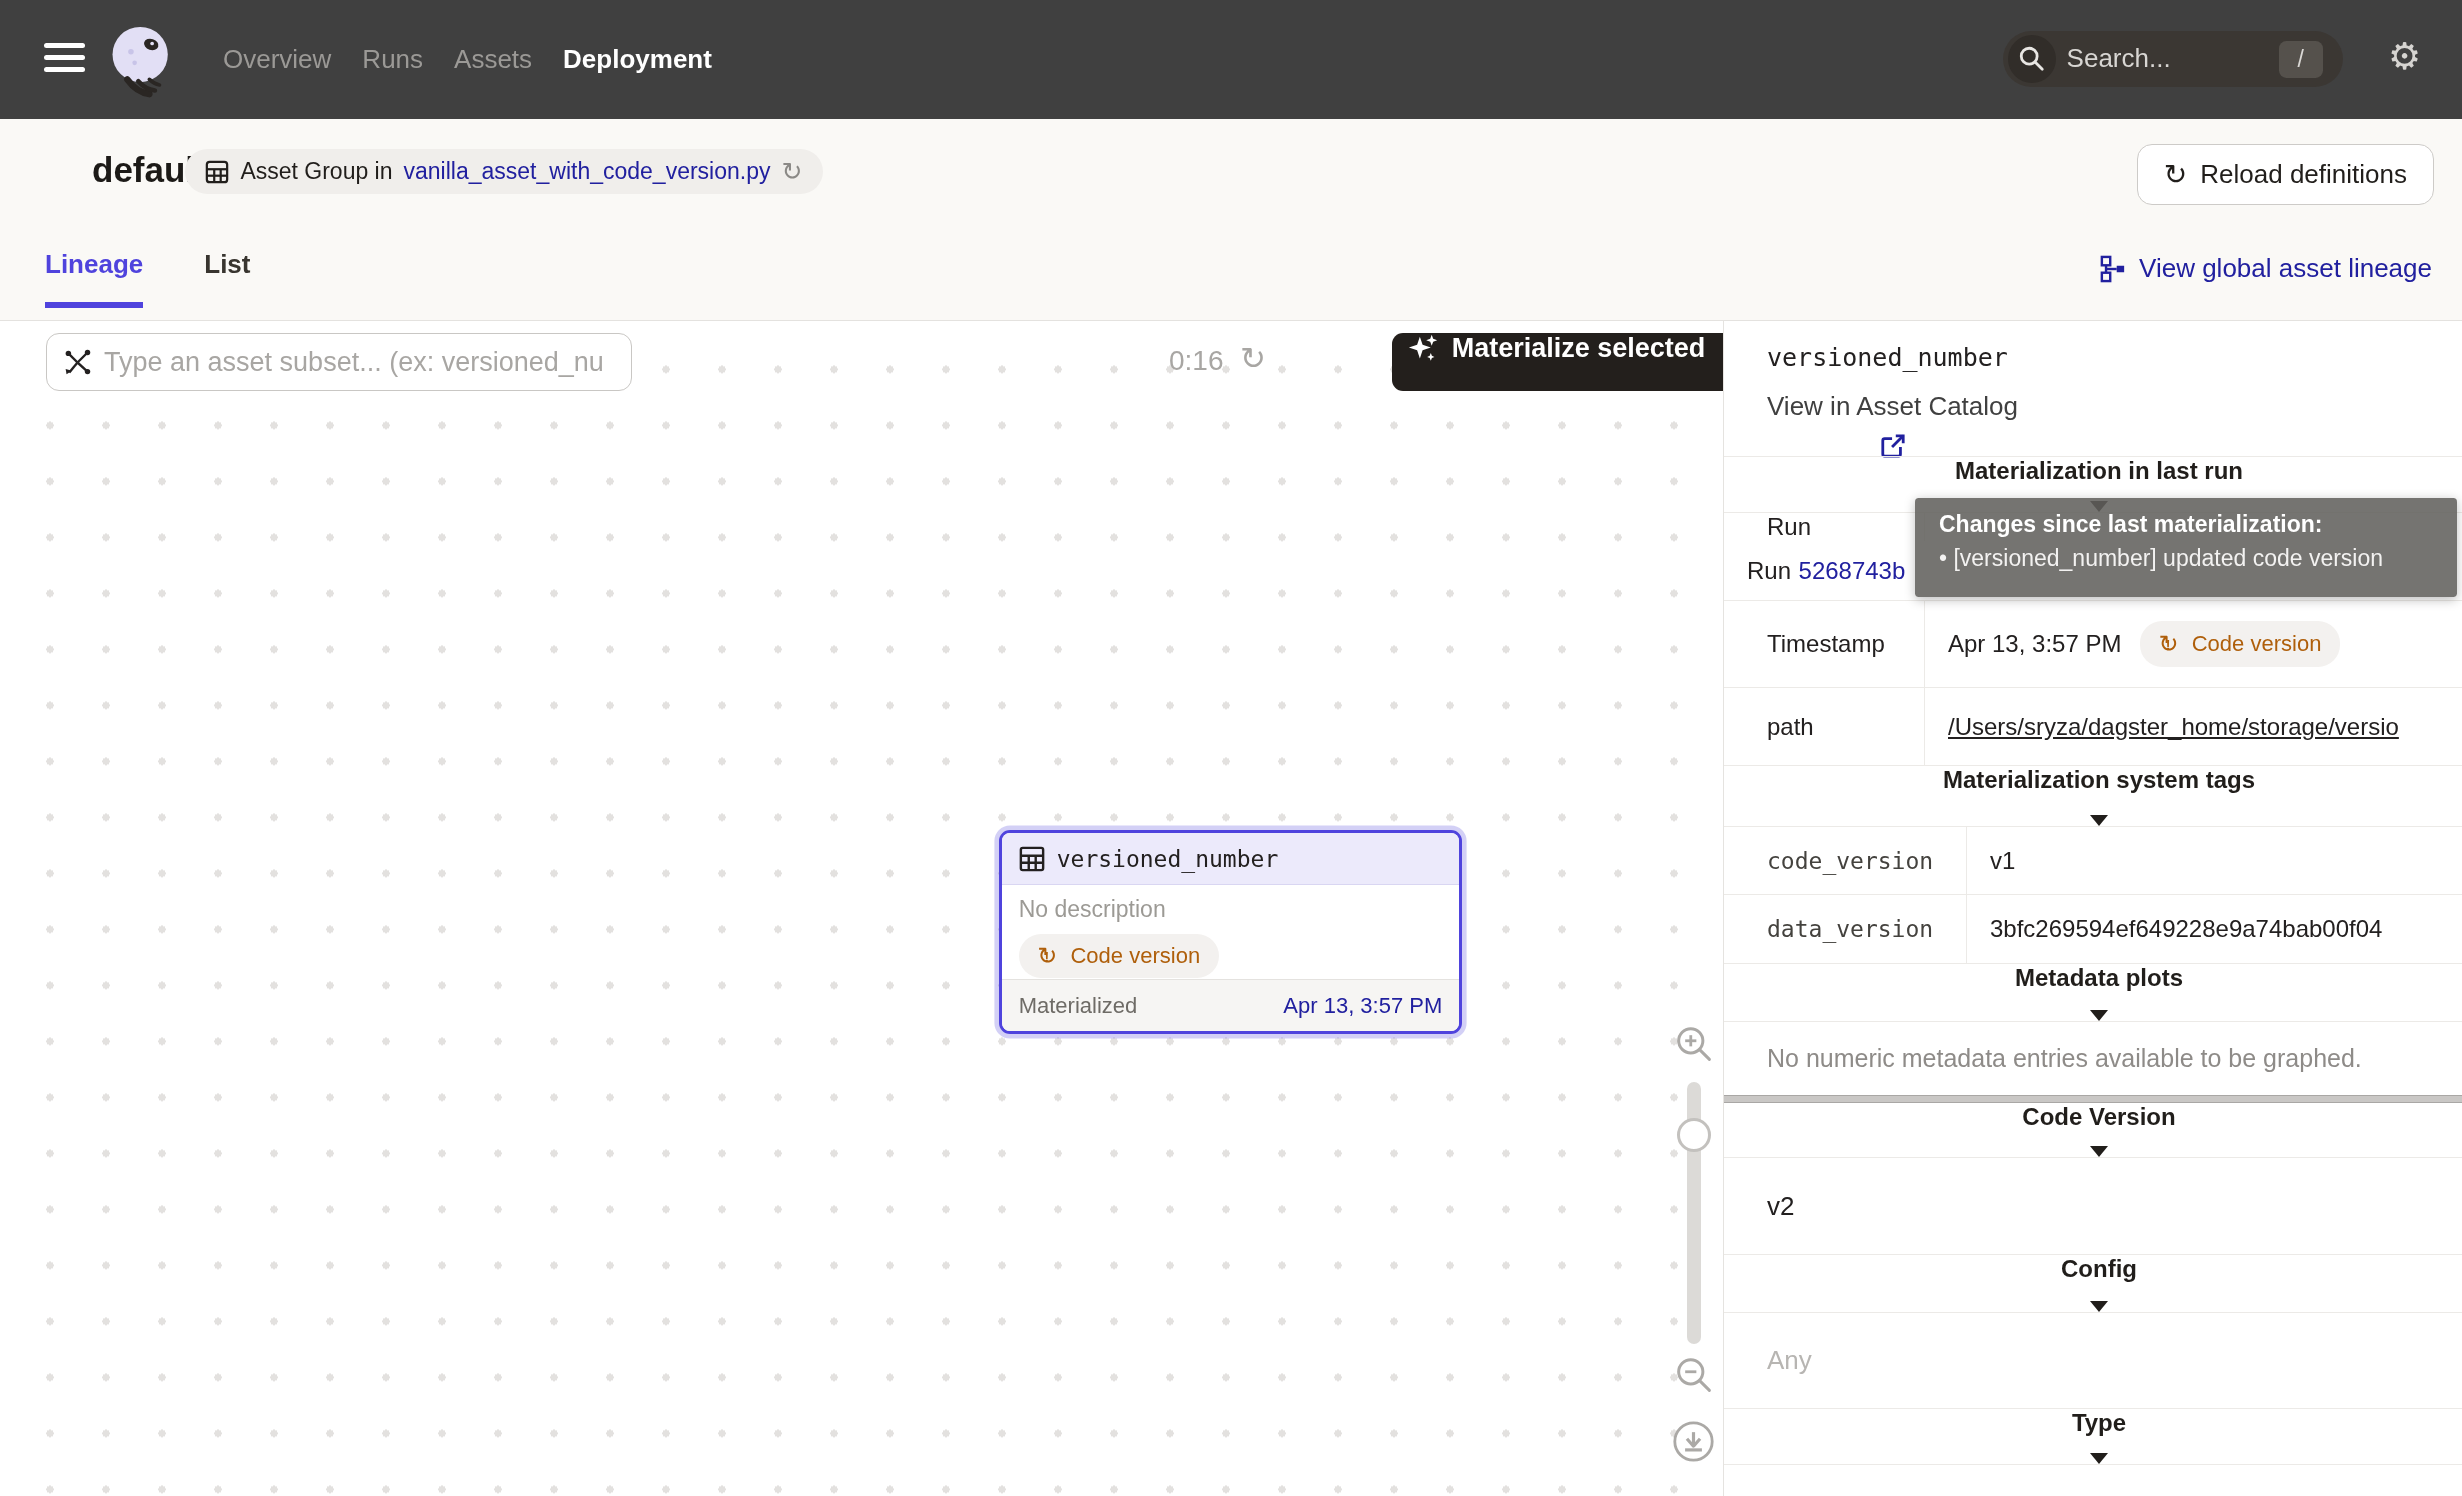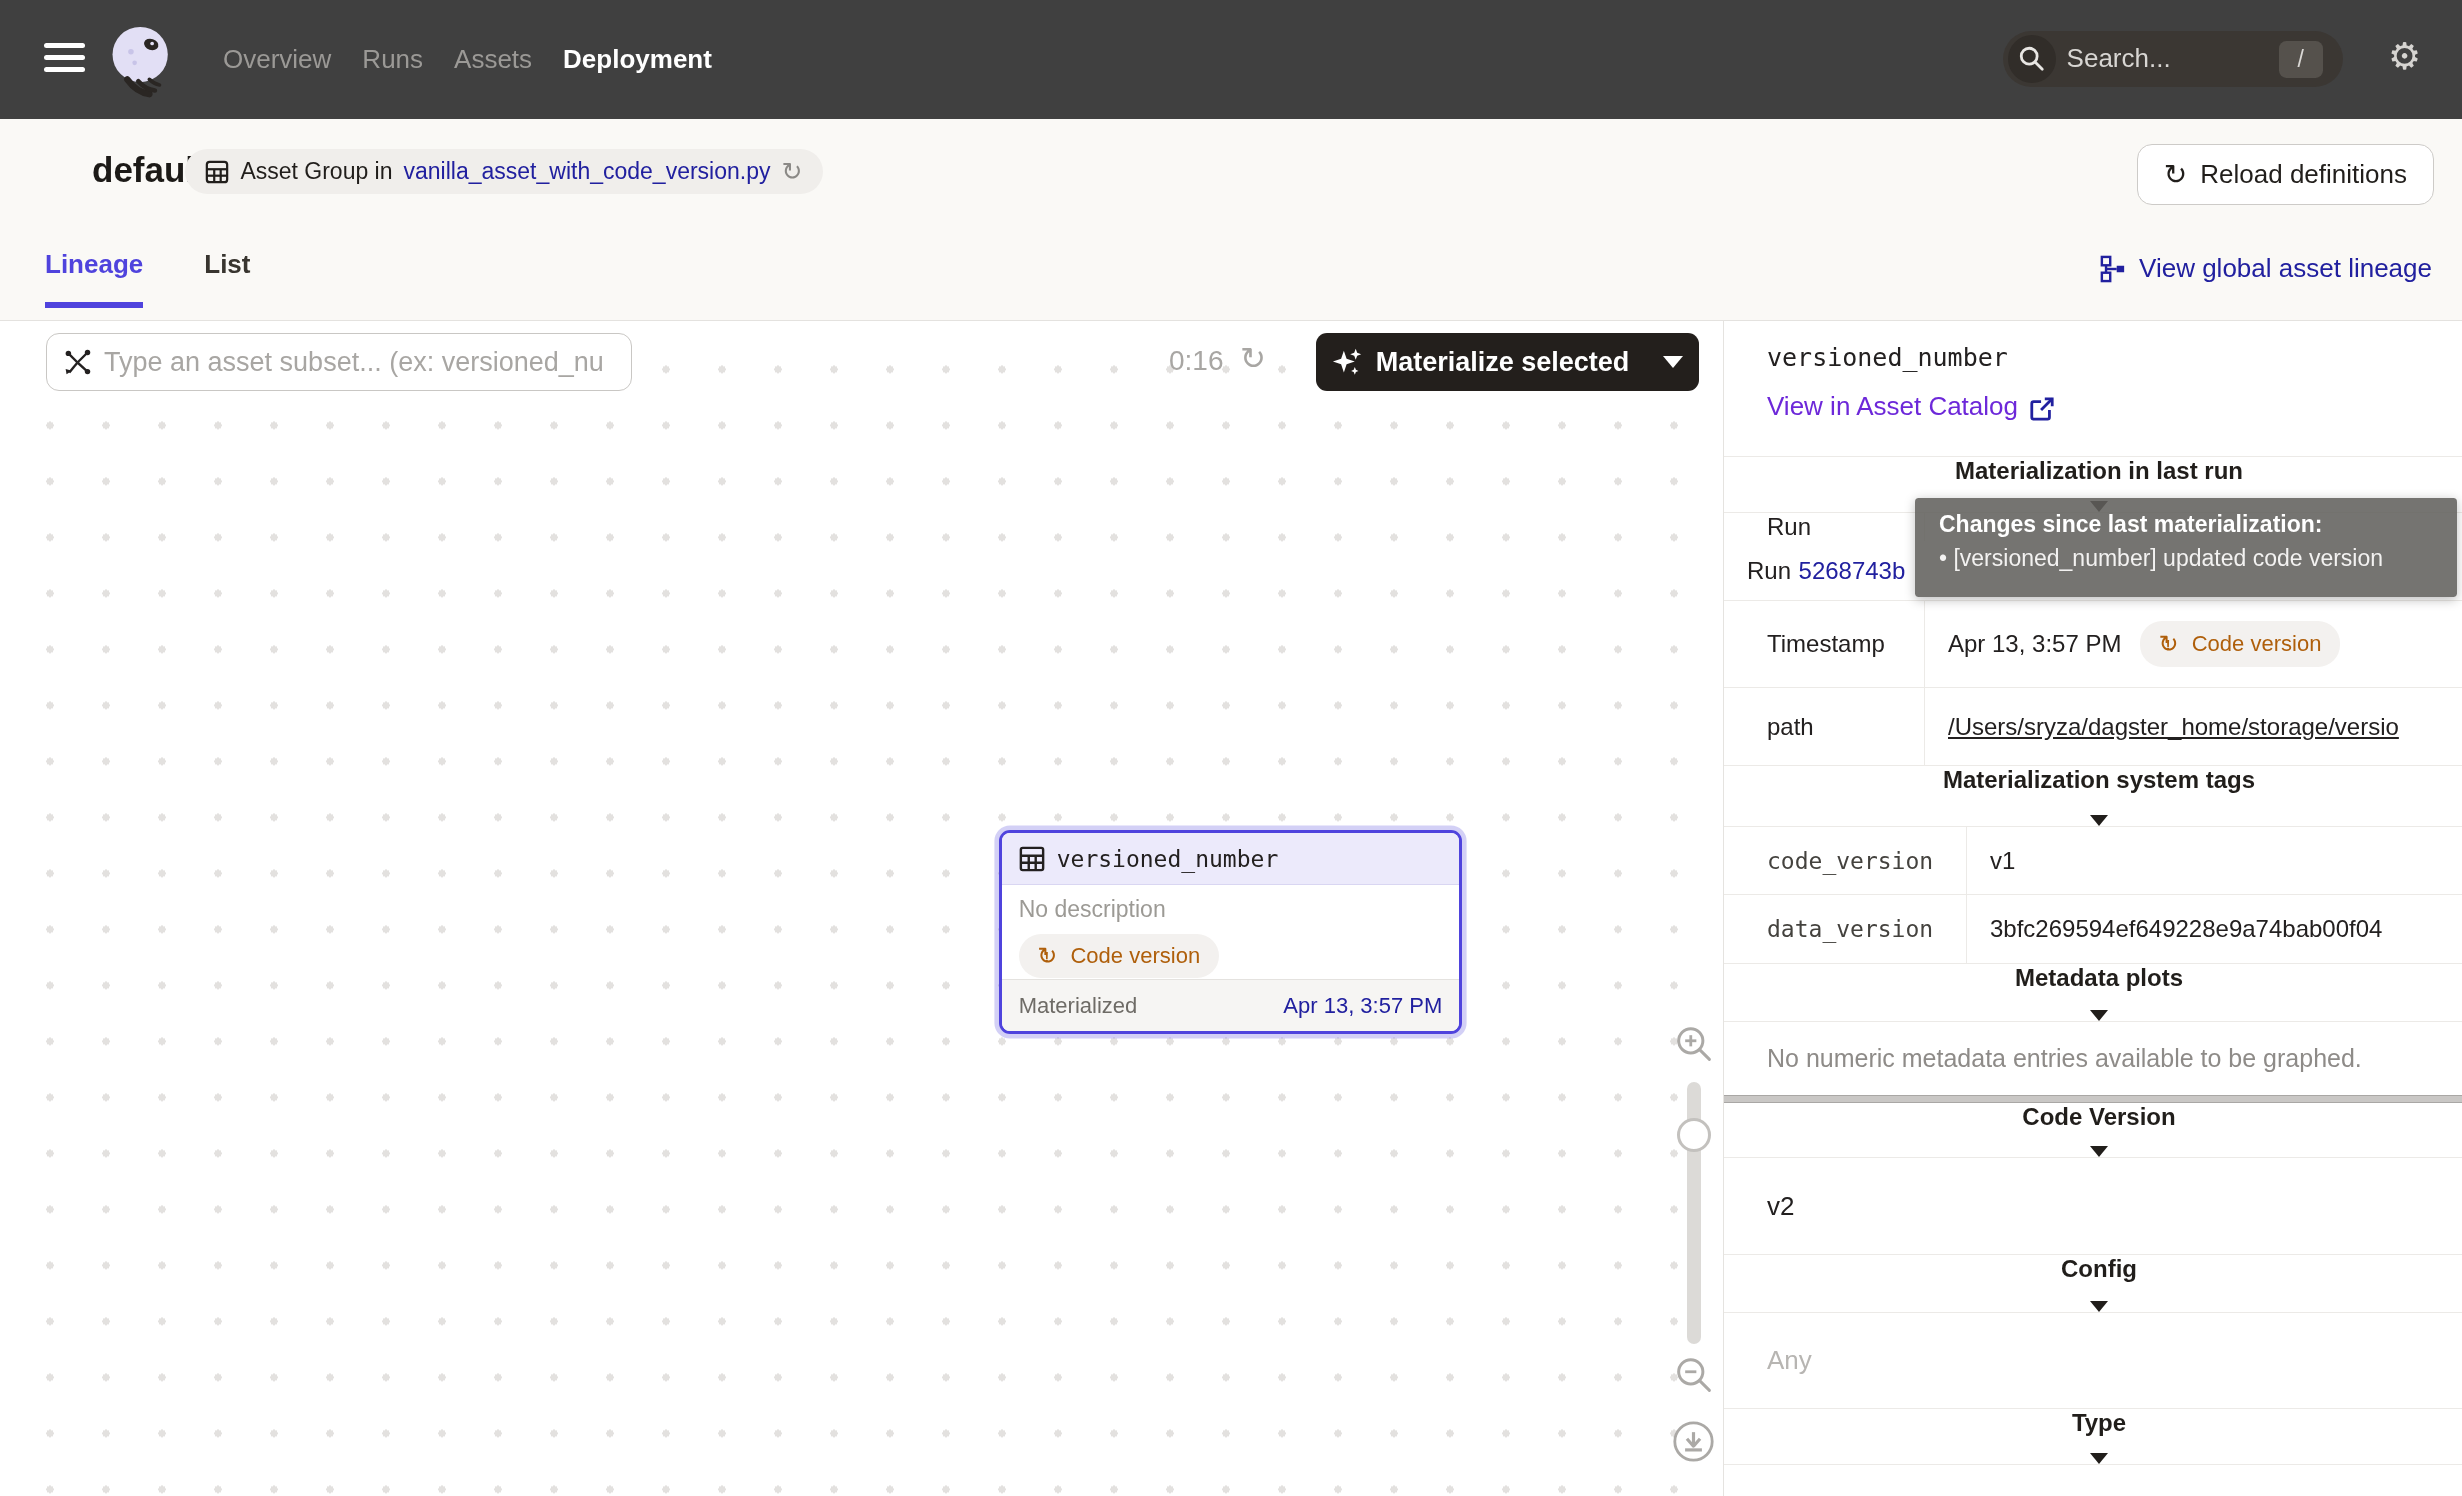--- a/index.html
+++ b/index.html
@@ -38,21 +38,21 @@
   .globallink { position:absolute; right:30px; top:134px; display:flex; align-items:center; gap:13px; color:#21209F; font-size:26px; cursor:pointer; }
 
   
   .canvas { position:absolute; left:0; top:321px; width:1723px; height:1176px; background:#FFFFFF;
     background-image:radial-gradient(circle 3.7px, #E3E1DF 99%, transparent 100%); background-size:56px 56px; background-position:22px 20.4px; }
   .filterbox { position:absolute; left:46px; top:12px; width:586px; height:58px; background:#FFFFFF; border:1.9px solid #C9C7C4; border-radius:13px; display:flex; align-items:center; padding:0 15px; gap:11px; }
   .filterbox input { border:none; outline:none; font-size:27px; color:#211E1B; width:500px; font-family:"Liberation Sans",sans-serif; }
   .filterbox input::placeholder { color:#A8A6A3; opacity:1; }
   .timer { position:absolute; left:1169px; top:24px; font-size:28px; color:#A8A6A3; }
   .canvas-refresh { position:absolute; left:1240px; top:18.5px; font-size:31px; color:#A8A6A3; cursor:pointer; }
-  .matbtn { position:absolute; left:1316px; top:12px; width:383px; height:58px; background:#231F1C; border-radius:11px; display:flex; align-items:center; color:#FFFFFF; cursor:pointer; }
+  .matbtn { position:absolute; left:1392px; top:12px; width:383px; height:58px; background:#231F1C; border-radius:11px; display:flex; align-items:flex-start; color:#FFFFFF; cursor:pointer; }
   .matbtn .main { flex:1; display:flex; align-items:center; justify-content:center; gap:13px; font-size:27px; font-weight:600; }
   .matbtn .sep { width:1.9px; background:#4A4641; }
   .matbtn .caretbox { width:52px; display:flex; align-items:center; justify-content:center; }
   .caret-down { width:0; height:0; border-left:10.2px solid transparent; border-right:10.2px solid transparent; border-top:12px solid currentColor; display:inline-block; }
 
   
   .node { position:absolute; left:999px; top:509px; width:463px; height:204px; background:#FFFFFF; border:3.7px solid #4F43DD; border-radius:11px; box-shadow:0 0 0 4.6px rgba(79,67,221,0.25); overflow:hidden; cursor:pointer; }
   .node-head { height:52px; background:#ECEAFB; border-bottom:0.9px solid #D9D6F2; display:flex; align-items:center; gap:12px; padding:0 16.7px; }
   .node-title { font-size:23px; color:#232020; }
   .node-body { padding:11px 16.7px 0 16.7px; }
@@ -64,21 +64,21 @@
   .node-foot { position:absolute; left:0; right:0; bottom:0; height:52px; background:#F6F5F3; border-top:0.9px solid #E4E2DF; display:flex; align-items:center; justify-content:space-between; padding:0 16.7px; }
   .node-foot .st { font-size:22px; color:#6E6B66; }
   .node-foot .tm { font-size:22px; color:#21209F; }
   .zbtn { position:absolute; cursor:pointer; }
   .slider-track { position:absolute; left:1687px; top:761px; width:14px; height:262px; background:#DCDAD7; border-radius:7.4px; cursor:pointer; }
   .slider-handle { position:absolute; left:1677px; top:797px; width:34px; height:34px; border-radius:50%; background:#FFFFFF; border:3.7px solid #C3C1BE; cursor:grab; }
 
   
   .panel { position:absolute; left:1723px; top:321px; width:739px; height:1176px; background:#FFFFFF; border-left:1.9px solid #E5E3E0; }
   .panel-title { position:absolute; left:43px; top:22px; font-size:25px; color:#232020; }
-  .catalog { position:absolute; left:43px; top:70px; display:flex; align-items:flex-end; gap:11px; color:#6d28d9; font-size:26px; cursor:pointer; }
+  .catalog { position:absolute; left:43px; top:70px; display:flex; align-items:center; gap:11px; color:#404040; font-size:26px; cursor:pointer;flex-direction:column; }
   .sechead { display:flex; align-items:center; justify-content:space-between; padding:0 31px 0 43px; font-weight:700; font-size:24px; color:#211E1B; border-top:0.9px solid #ECEAE7; cursor:pointer;flex-direction:column; }
   .sechead .caret-down { border-left-width:9.3px; border-right-width:9.3px; border-top-width:11px; color:#211E1B; }
   .ptable { border-top:0.9px solid #ECEAE7; }
   .prow { display:flex; border-bottom:0.9px solid #ECEAE7; }
   .prow .lbl { width:201px; padding-left:43px; display:flex; align-items:center; font-size:24px; color:#232020; border-right:0.9px solid #ECEAE7; flex-shrink:0; }
   .prow .val { flex:1; display:flex; align-items:center; gap:18.5px; padding-left:23px; font-size:24px; color:#232020; overflow:hidden; white-space:nowrap; }
   .tagrow .lbl { width:243px; font-family:"DejaVu Sans Mono", monospace; color:#44423E; font-size:23px; }
   .link-nav { color:#21209F; cursor:pointer; }
   .path-link { text-decoration:underline; cursor:pointer; }
   .muted { color:#8E8B88; }

